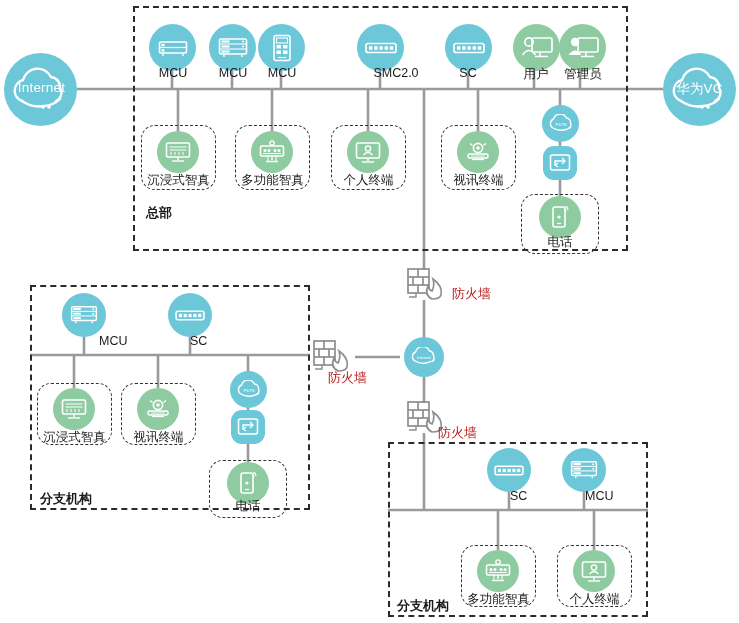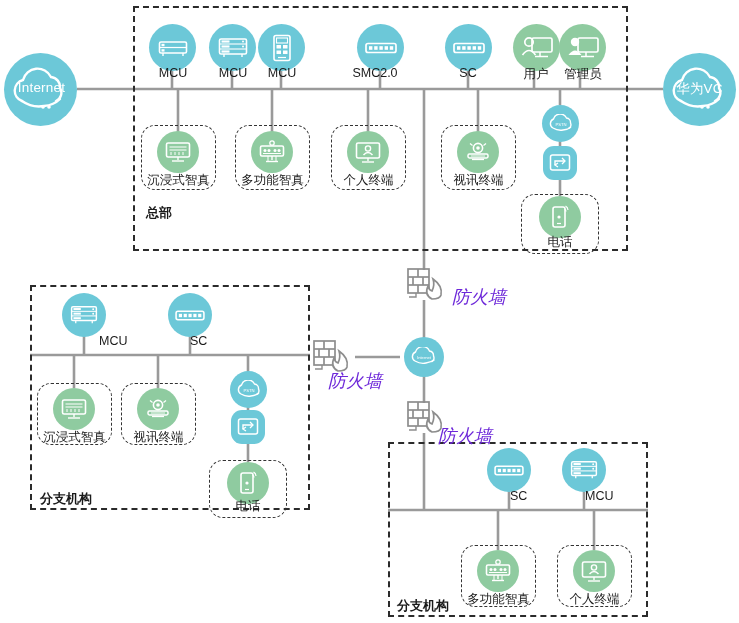--- a/index.html
+++ b/index.html
@@ -9,21 +9,21 @@
   .zone{position:absolute;border:2px dashed #2b2b2b;box-sizing:border-box;}
   .zone-label{position:absolute;font-size:13px;font-weight:bold;color:#1a1a1a;white-space:nowrap;}
   .node{position:absolute;}
   .circ{position:absolute;border-radius:50%;display:flex;align-items:center;justify-content:center;}
   .blue{background:#6cc8d8;}
   .green{background:#8fcba0;}
   .rsq{position:absolute;border-radius:11px;display:flex;align-items:center;justify-content:center;background:#6cc8d8;}
   .cap{position:absolute;font-size:12.5px;color:#1a1a1a;white-space:nowrap;text-align:center;}
   .cap-cn{font-size:12.5px;}
   .dashbox{position:absolute;border:1.6px dashed #333;border-radius:14px;box-sizing:border-box;}
-  .fwlabel{position:absolute;font-size:18px;color:#6d28d9;white-space:nowrap;font-style:italic;}
+  .fwlabel{position:absolute;font-size:13px;color:#b91c1c;white-space:nowrap;}
   .cloudbig{position:absolute;border-radius:50%;background:#6cc8d8;display:flex;align-items:center;justify-content:center;}
   .cloudtext{position:absolute;color:#ffffff;font-size:13.5px;letter-spacing:.2px;white-space:nowrap;}
   svg{display:block;}
 </style>
 </head>
 <body>
 
 <div id="stage">
 
   <svg id="wires" viewBox="0 0 739 623">
@@ -155,21 +155,21 @@
   <div class="circ blue" style="left:357px;top:24px;width:47px;height:47px;">
     <svg width="32" height="14" viewBox="0 0 32 14">
       <rect x="1" y="2.5" width="30" height="9" rx="2" fill="none" stroke="#fff" stroke-width="1.7"></rect>
       <rect x="4" y="5.2" width="3.4" height="3.6" fill="#fff"></rect>
       <rect x="9.2" y="5.2" width="3.4" height="3.6" fill="#fff"></rect>
       <rect x="14.4" y="5.2" width="3.4" height="3.6" fill="#fff"></rect>
       <rect x="19.6" y="5.2" width="3.4" height="3.6" fill="#fff"></rect>
       <rect x="24.8" y="5.2" width="3.4" height="3.6" fill="#fff"></rect>
     </svg>
   </div>
-  <div class="cap" style="left:347px;top:66px;width:56px;">SMC2.0</div>
+  <div class="cap" style="left:368px;top:66px;width:56px;">SMC2.0</div>
 
   <div class="circ blue" style="left:445px;top:24px;width:47px;height:47px;">
     <svg width="32" height="14" viewBox="0 0 32 14">
       <rect x="1" y="2.5" width="30" height="9" rx="2" fill="none" stroke="#fff" stroke-width="1.7"></rect>
       <rect x="4" y="5.2" width="3.4" height="3.6" fill="#fff"></rect>
       <rect x="9.2" y="5.2" width="3.4" height="3.6" fill="#fff"></rect>
       <rect x="14.4" y="5.2" width="3.4" height="3.6" fill="#fff"></rect>
       <rect x="19.6" y="5.2" width="3.4" height="3.6" fill="#fff"></rect>
       <rect x="24.8" y="5.2" width="3.4" height="3.6" fill="#fff"></rect>
     </svg>

